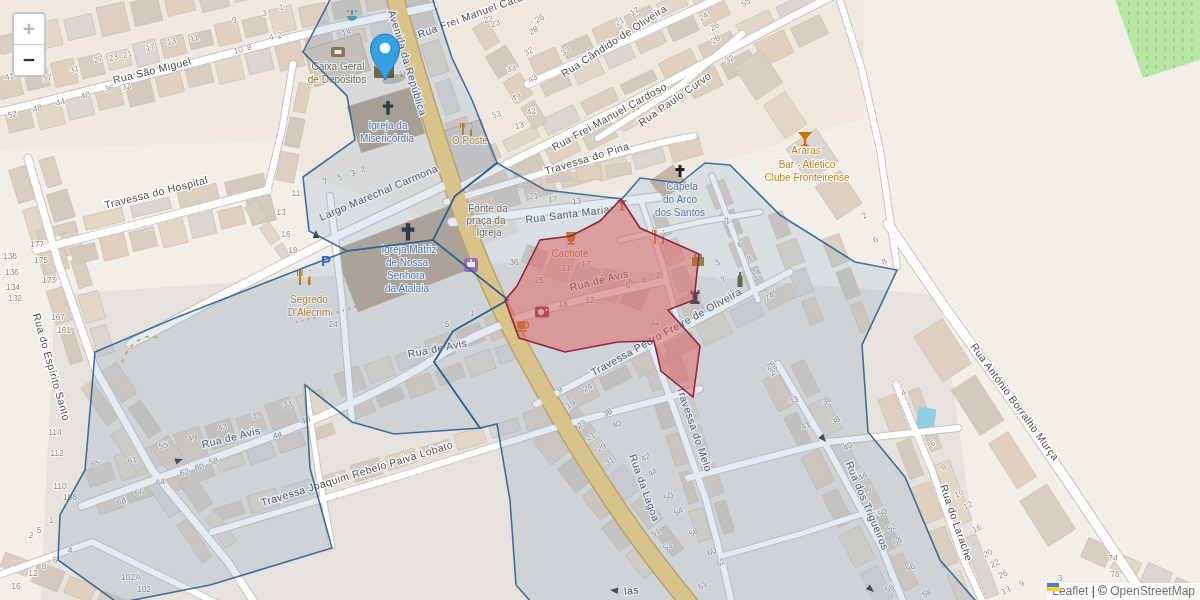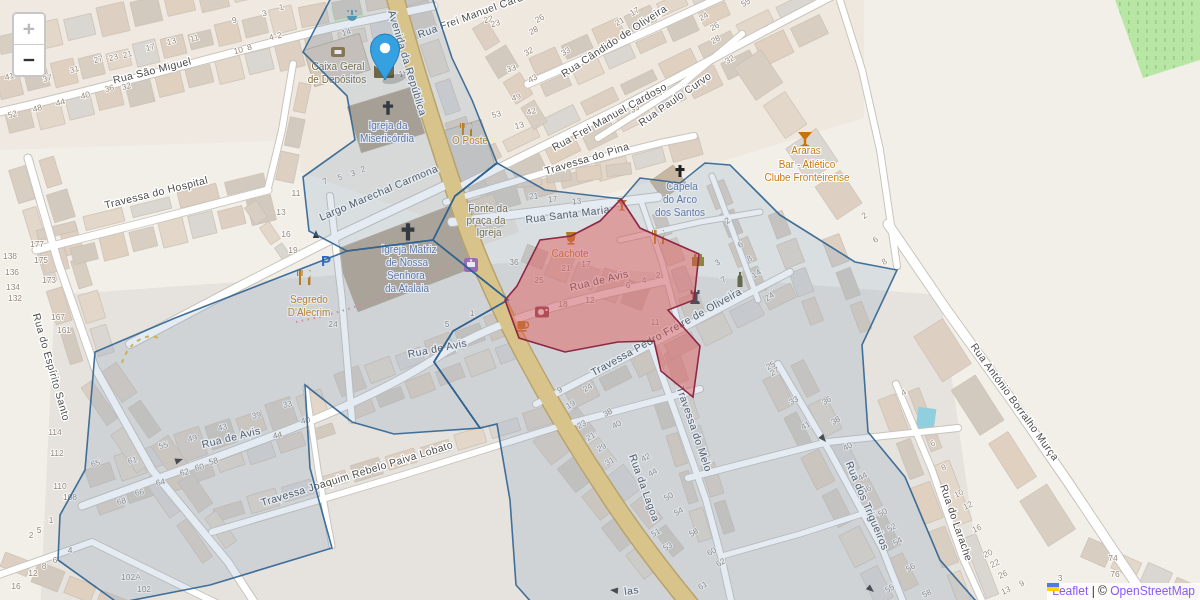--- a/index.html
+++ b/index.html
@@ -15,21 +15,21 @@
   
   .zoom-ctl{position:absolute;left:12px;top:12px;width:30px;border:2px solid rgba(0,0,0,.22);
             border-radius:5px;background:#fff;z-index:20;overflow:hidden}
   .zoom-btn{display:block;width:30px;height:30px;line-height:30px;text-align:center;
             font-size:21px;font-weight:bold;color:#333;text-decoration:none;cursor:pointer;background:#fff}
   .zoom-btn.disabled{color:#bbb;cursor:default}
   .zoom-btn:first-child{border-bottom:1px solid #ccc}
   
   .attrib{position:absolute;right:0;bottom:0;background:rgba(255,255,255,.82);padding:1px 5px 2px 5px;
           font-size:12px;color:#333;z-index:20;white-space:nowrap}
-  .attrib a{color:#8b5cf6;text-decoration:none}
+  .attrib a{color:#737373;text-decoration:none}
   .attrib .flag{display:inline-block;vertical-align:-1px;margin-right:3px}
 </style>
 </head>
 <body>
 
 <div class="wrap">
 <svg id="map-svg" width="1200" height="600" viewBox="0 0 1200 600">
   <defs>
     <pattern id="orch" width="9" height="9" patternUnits="userSpaceOnUse">
       <rect width="9" height="9" fill="#b7e6a5"></rect>

